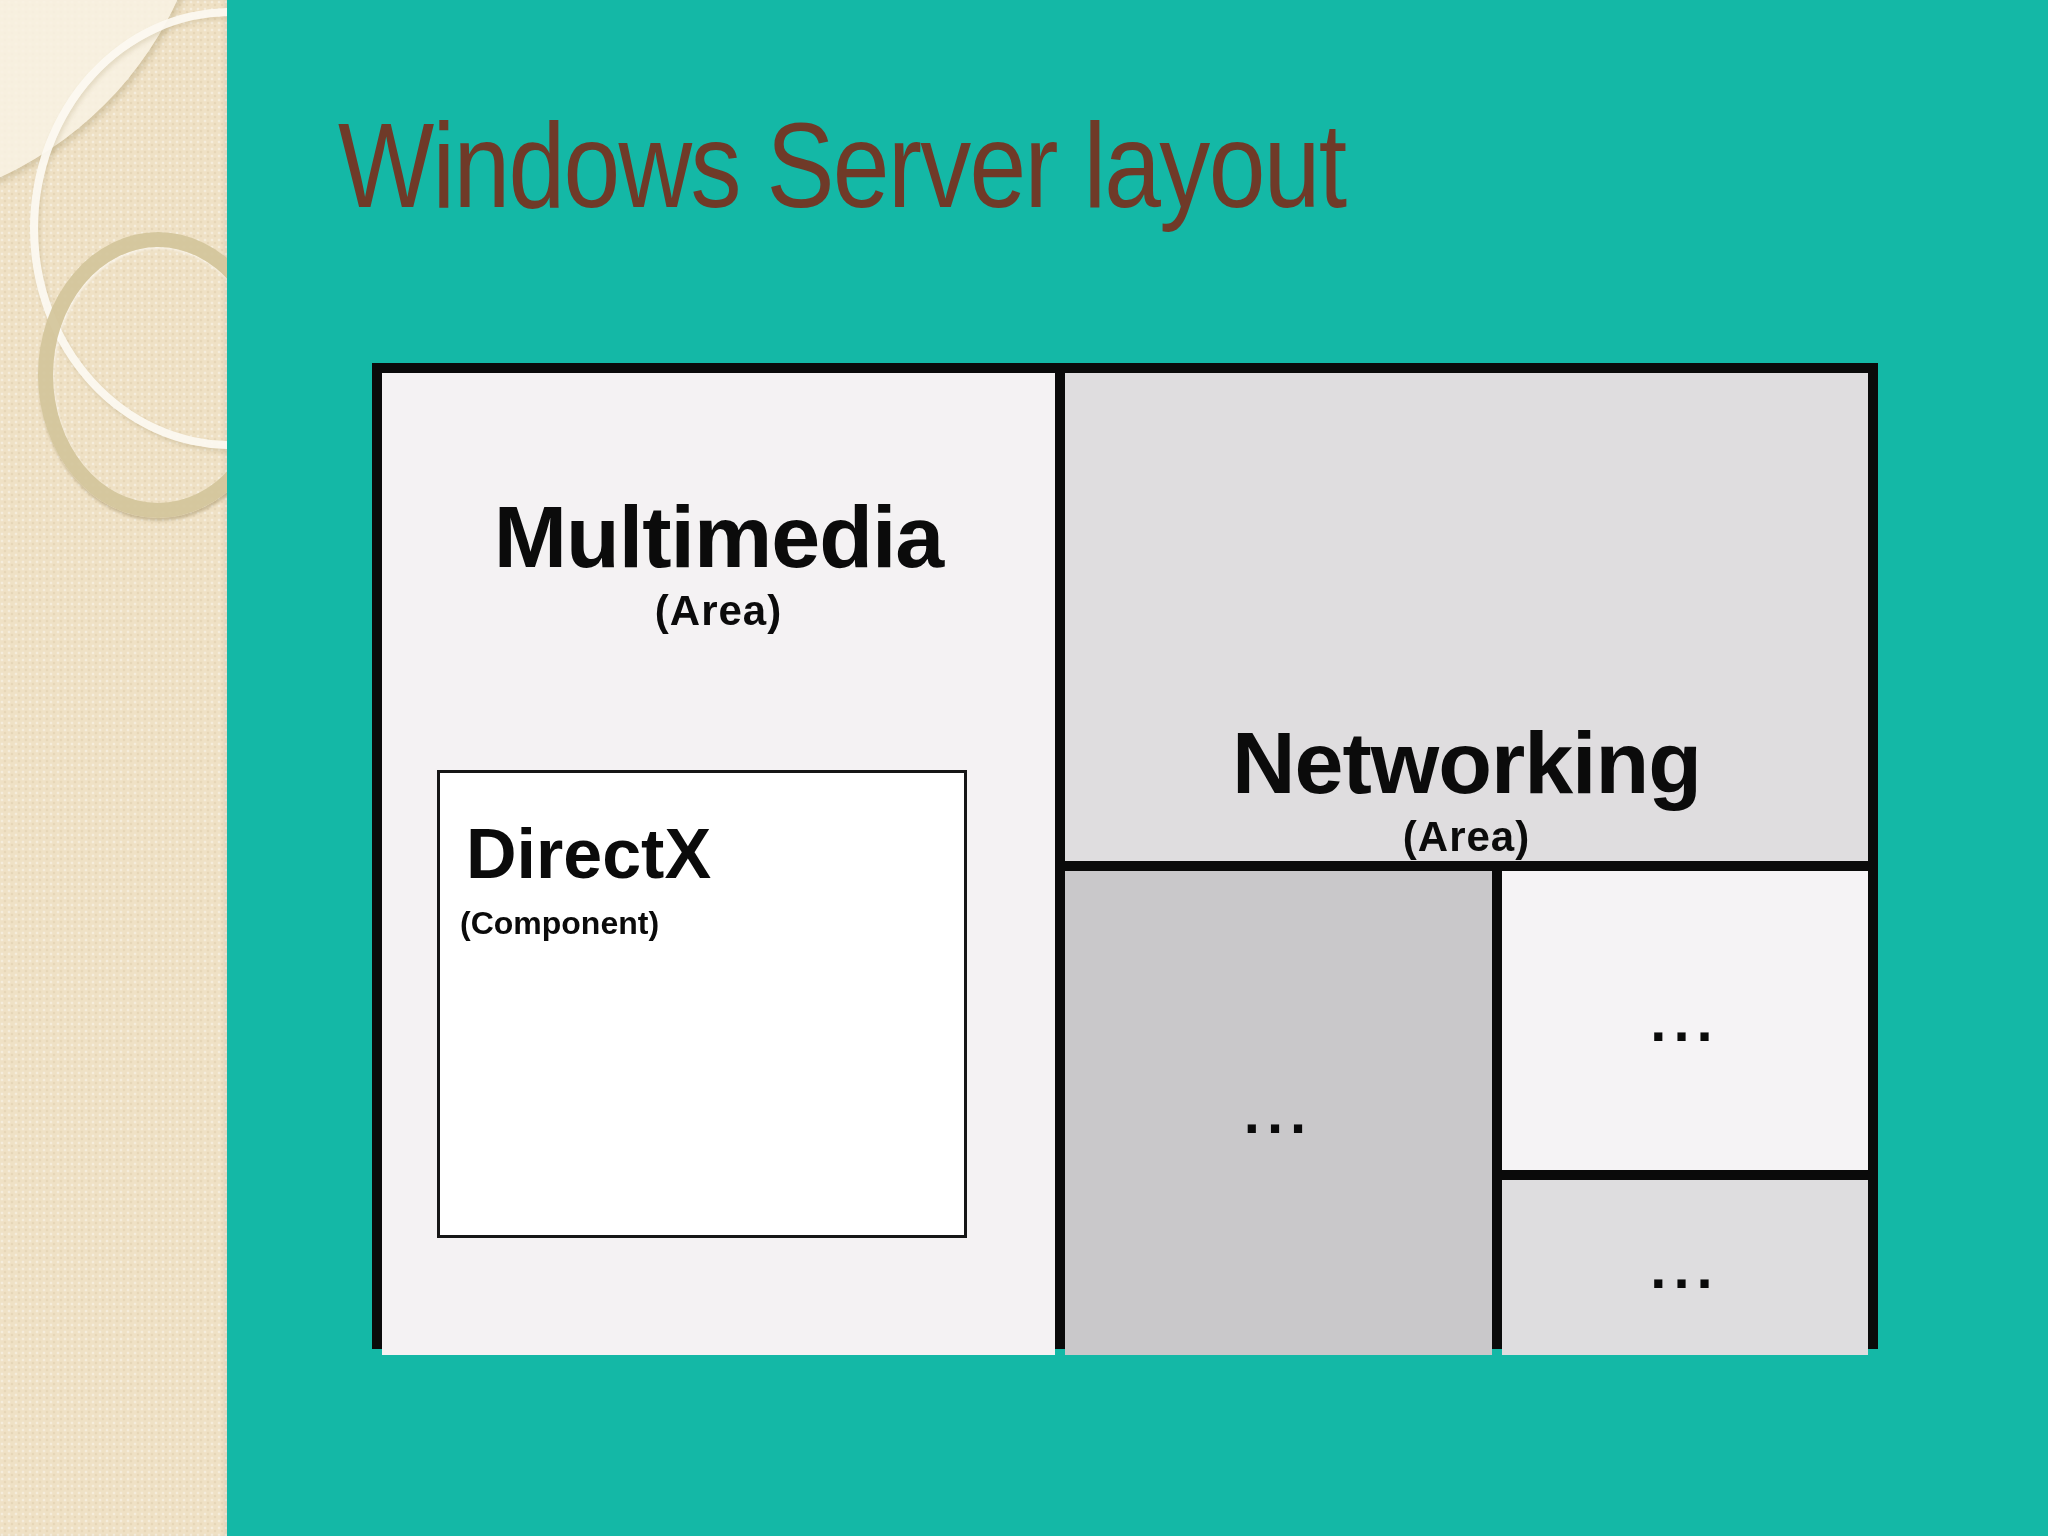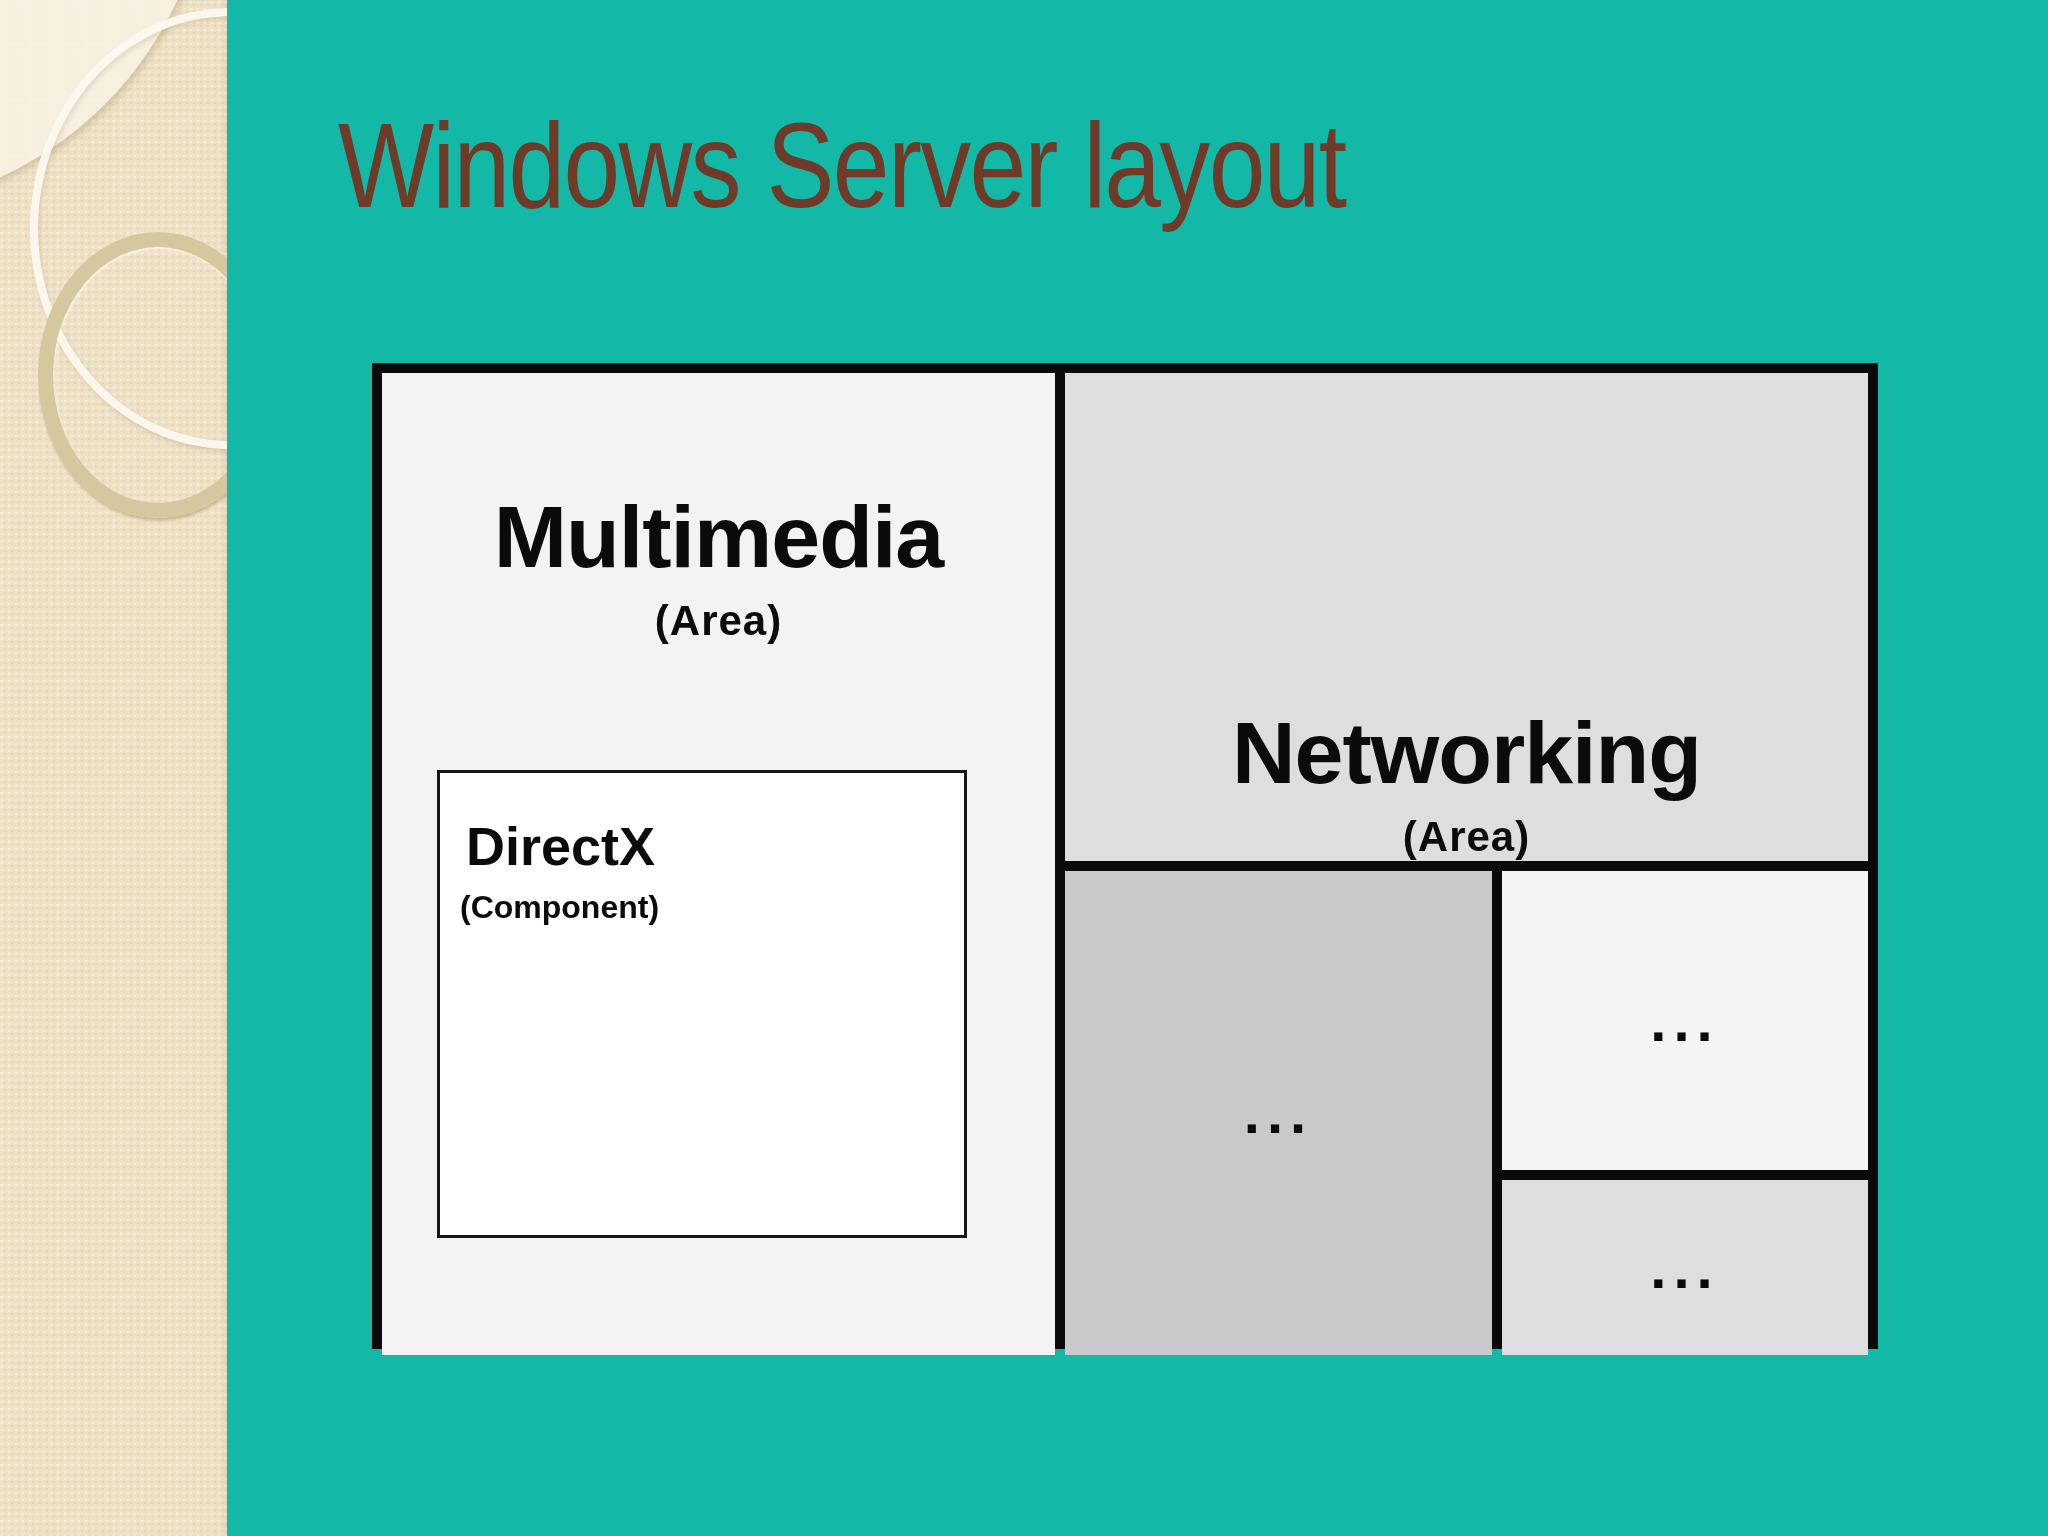--- a/index.html
+++ b/index.html
@@ -111,37 +111,37 @@
     font-size: 88px;
     font-weight: 700;
     color: #0B0B0B;
     line-height: 1.05;
     letter-spacing: -1px;
   }
   .area-subtitle {
     font-size: 42px;
     font-weight: 700;
     color: #0B0B0B;
-    margin-top: 14px;
+    margin-top: 4px;
     letter-spacing: 1px;
   }
 
   .directx-box {
     position: absolute;
     left: 55px; top: 397px;
     width: 530px; height: 468px;
     box-sizing: border-box;
     background: var(--directx_fill, #FFFFFF);
     border: 3px solid #161616;
     padding: 46px 0 0 26px;
     text-align: left;
     align-self: flex-start;
   }
   .component-title {
-    font-size: 54px;
+    font-size: 70px;
     font-weight: 700;
     color: #0B0B0B;
     line-height: 1.0;
   }
   .component-subtitle {
     font-size: 32px;
     font-weight: 700;
     color: #0B0B0B;
     margin-top: 16px;
     margin-left: -6px;

